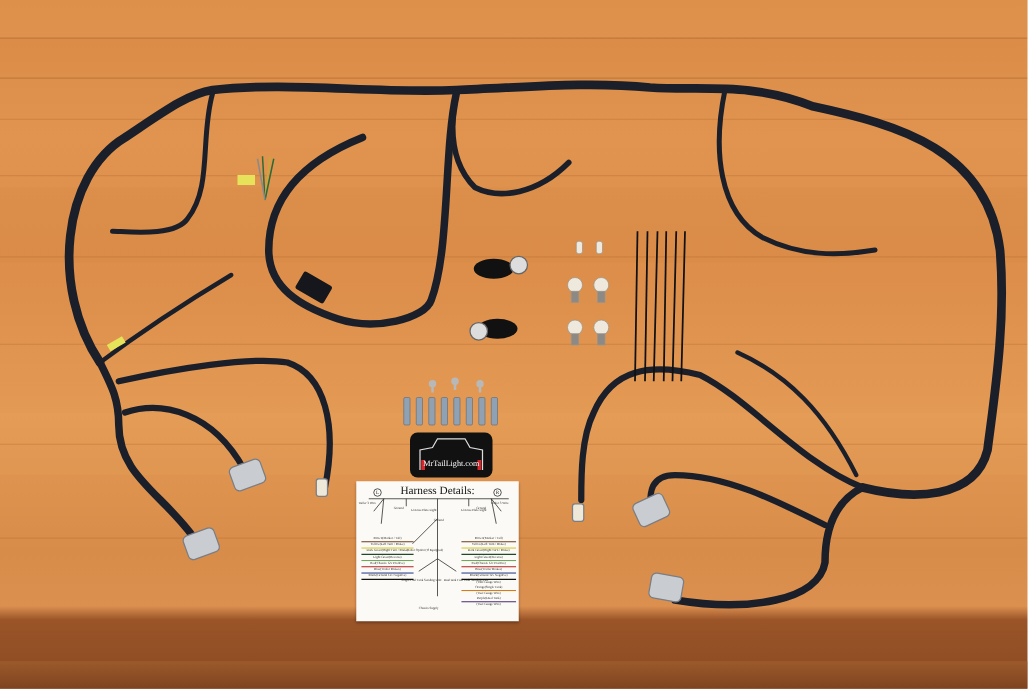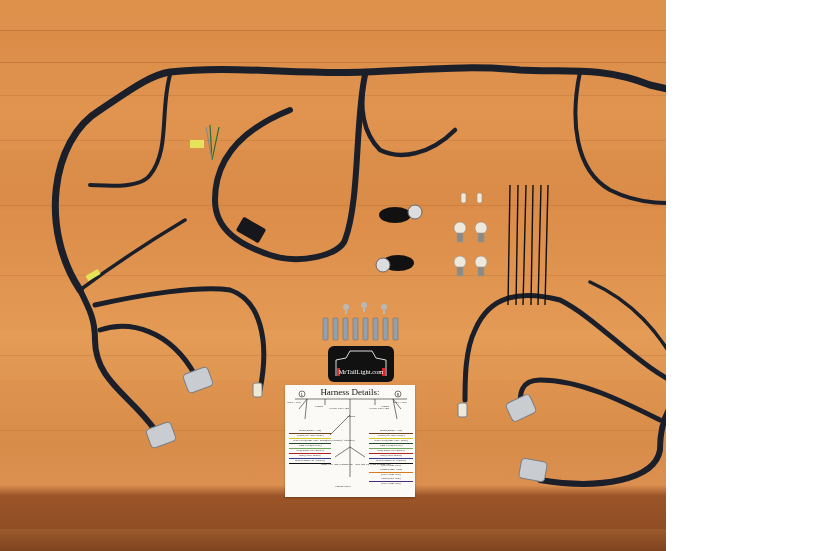--- a/index.html
+++ b/index.html
@@ -1,17 +1,17 @@
 <!DOCTYPE html>
 <html><head>
 <meta charset="utf-8">
 <style>
   html, body { margin: 0; padding: 0; }
   body { width: 826px; height: 551px; overflow: hidden; font-family: "Liberation Serif", serif; }
-  #scene { position: relative; width: 666px; height: 551px; overflow: hidden;
+  #scene { position: relative; width: 822px; height: 551px; overflow: hidden;
     background: linear-gradient(180deg, #d98a45 0%, #e0944f 20%, #dc8e4a 40%, #e39a55 60%, #d88c49 80%, #dc9050 88%, #9a5428 90%, #8a4a22 100%); }
   .plank { position: absolute; left: 0; right: 0; }
   .grain { position: absolute; left: 0; right: 0; height: 1px; background: rgba(150,80,30,0.18); }
   svg.layer { position: absolute; left: 0; top: 0; }
   #card { position: absolute; left: 285px; top: 385px; width: 130px; height: 112px; background: #fbfaf6;
     box-shadow: 0 1px 2px rgba(0,0,0,0.3); }
   #card-title { position: absolute; left: 0; right: 0; top: 2px; text-align: center; font-size: 9px; color: #111; }
   .wire-row { position: absolute; font-size: 2.6px; color: #222; text-align: center; line-height: 3px; white-space: nowrap; overflow: hidden; }
   .wire-row .ln { display: block; height: 1px; margin-top: 0.5px; }
   .lbl { position: absolute; font-size: 2.6px; color: #222; text-align: center; line-height: 3px; white-space: nowrap; }

